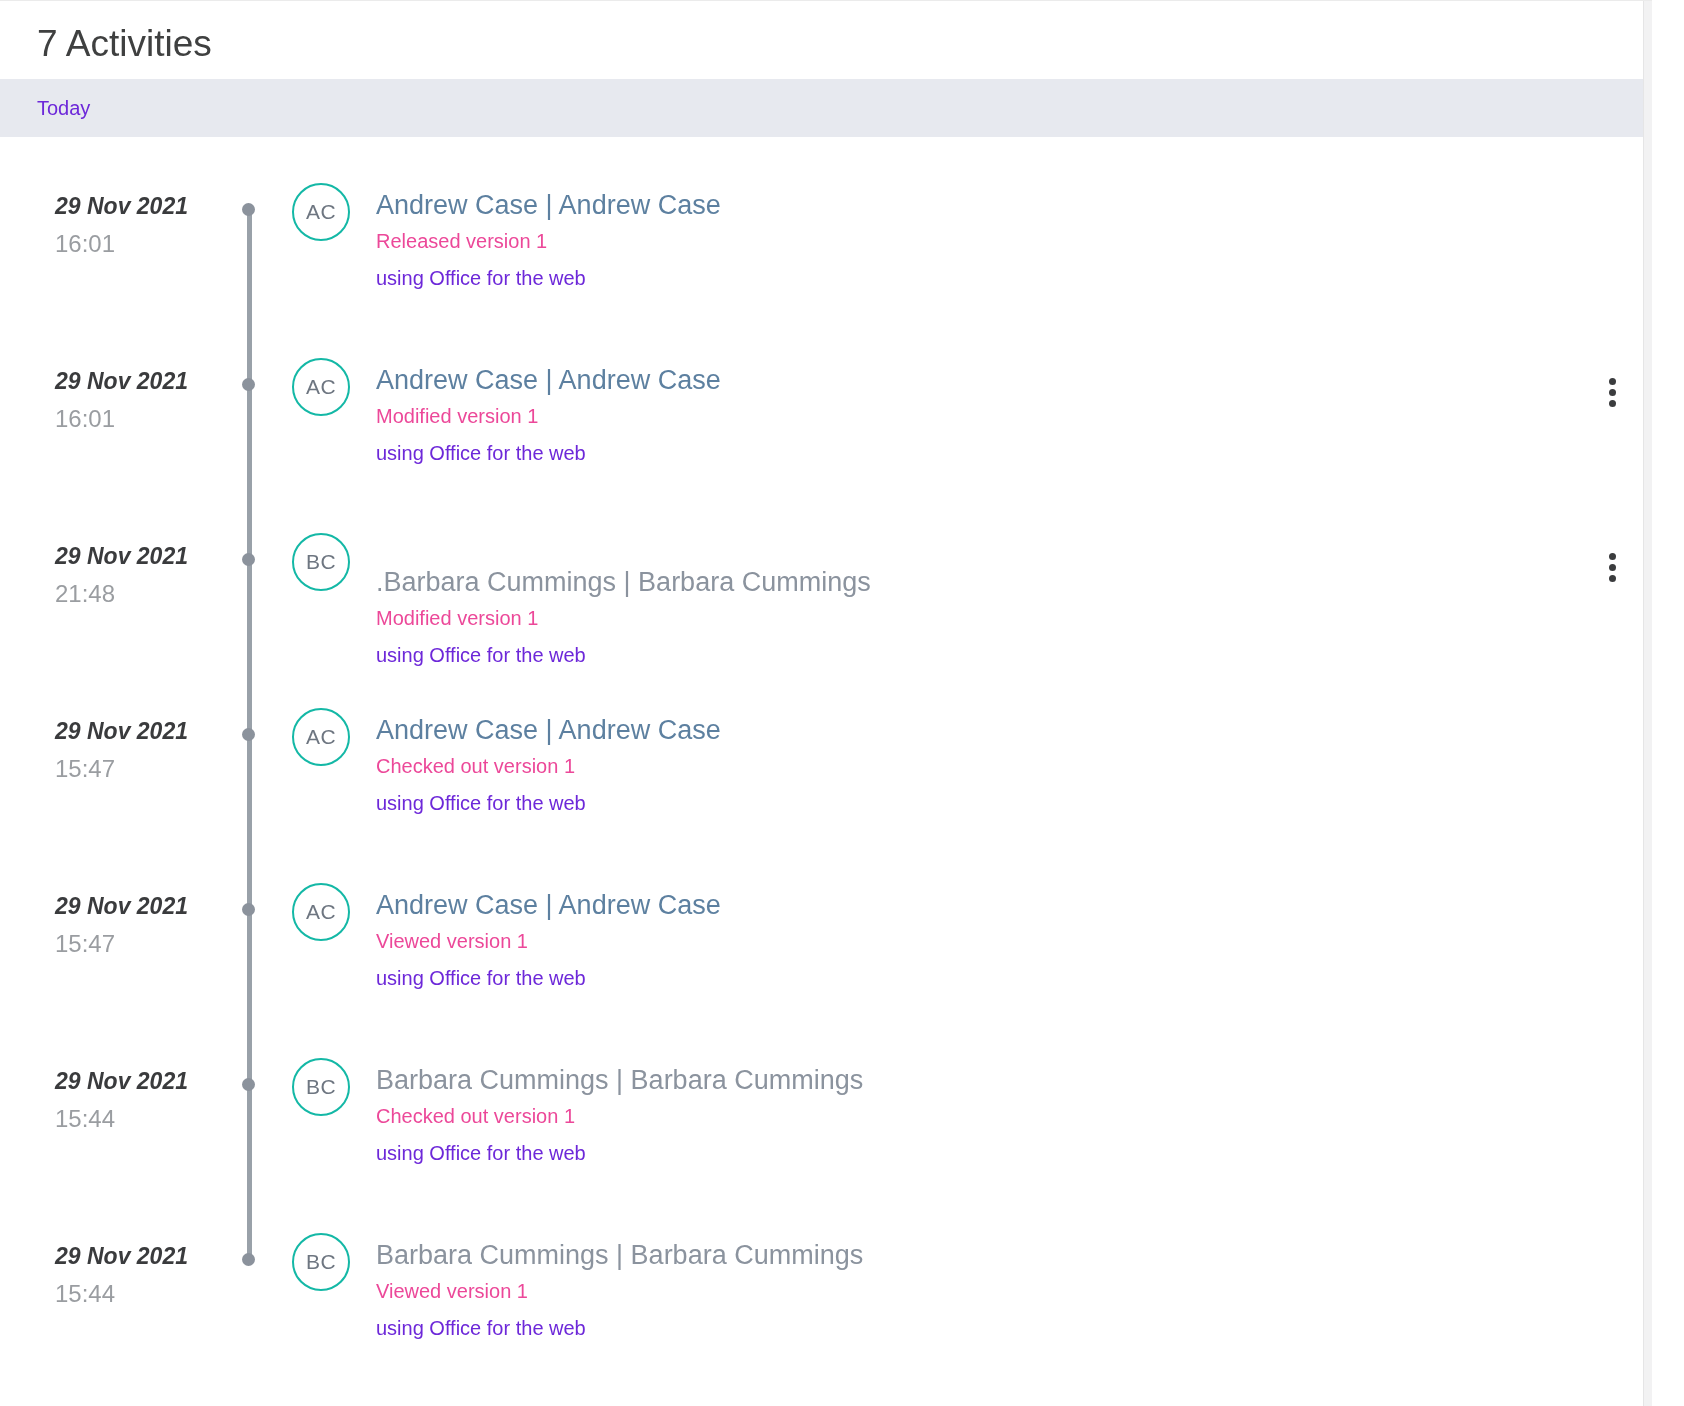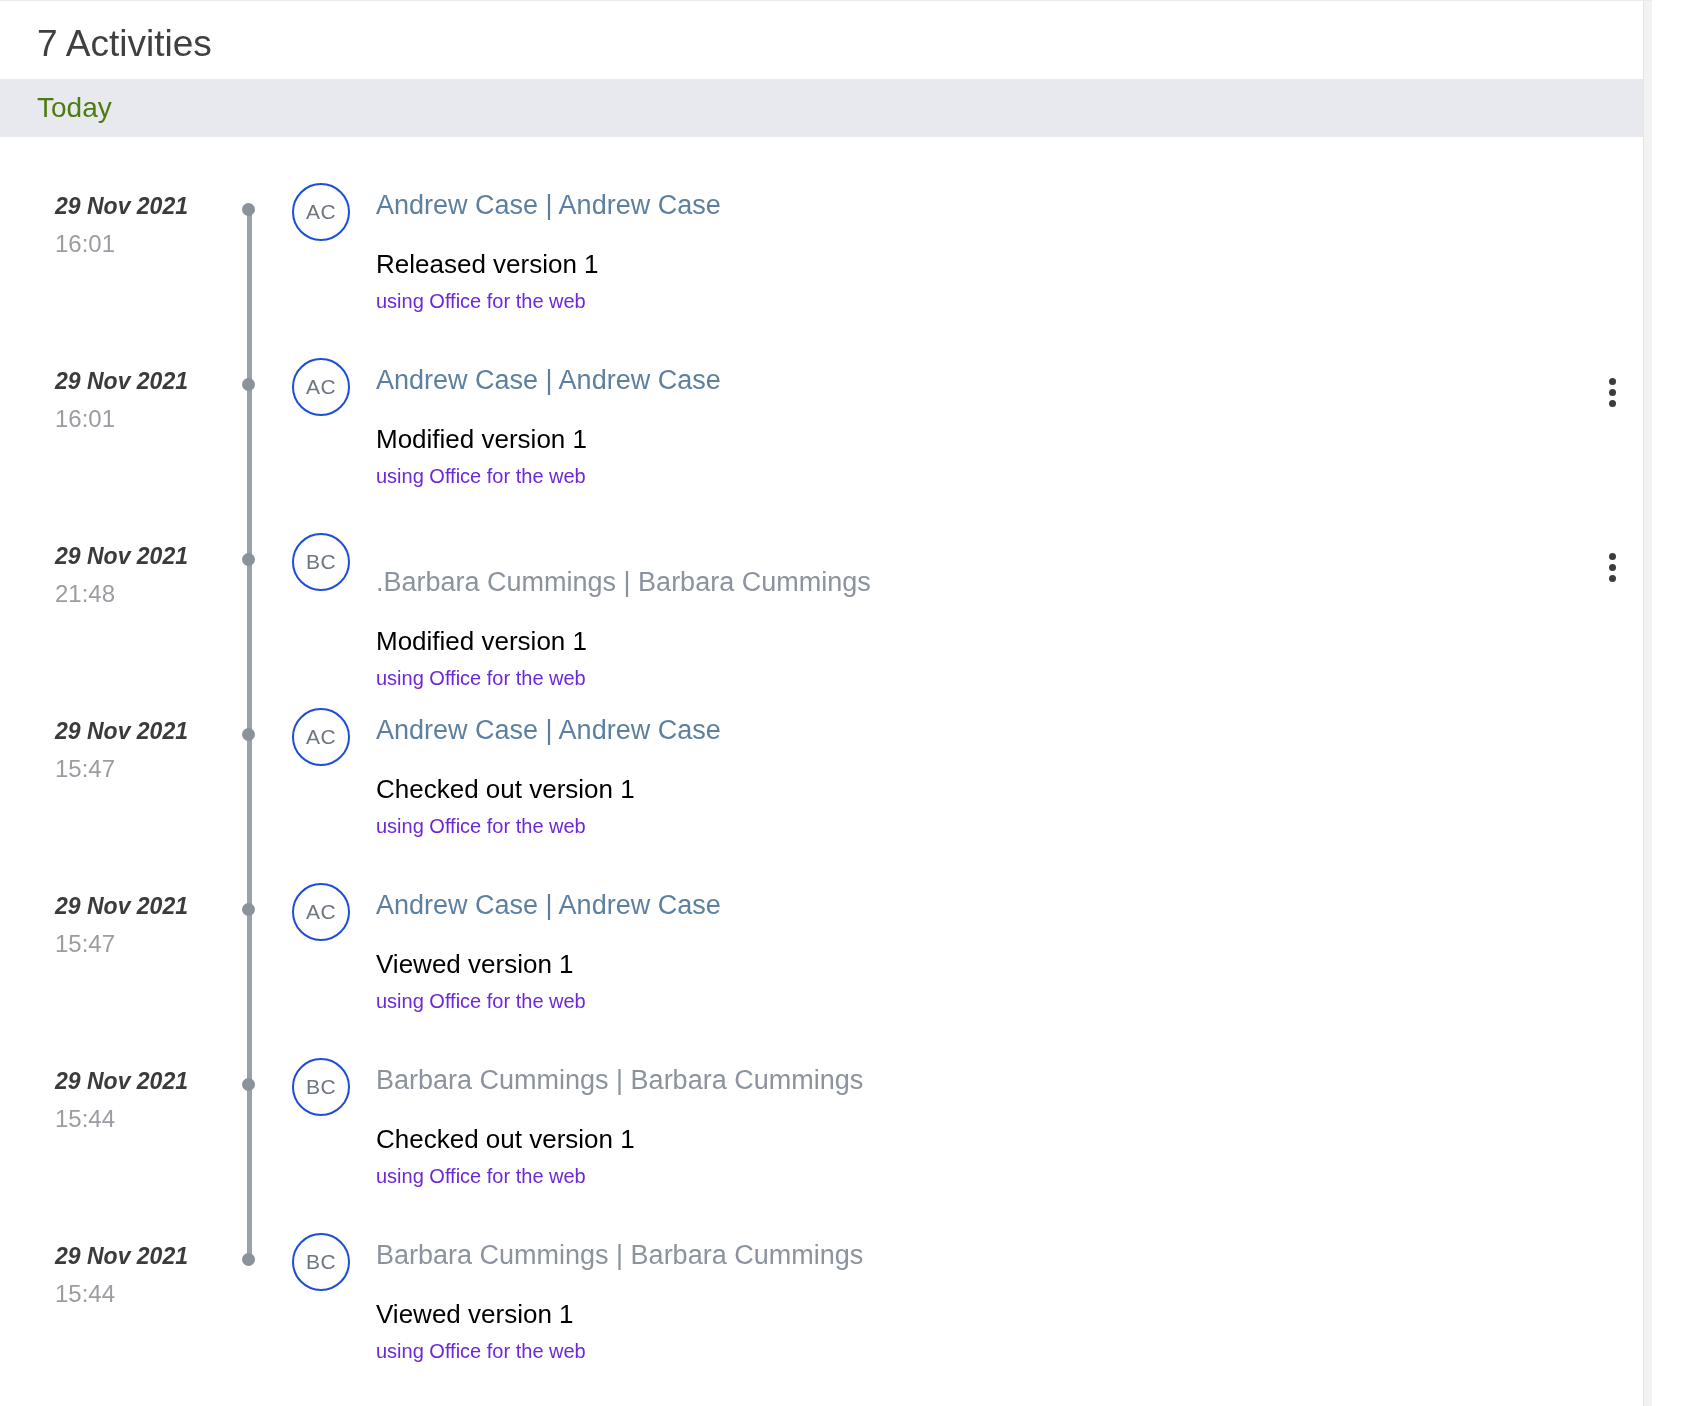--- a/index.html
+++ b/index.html
@@ -30,22 +30,22 @@
     left: 0;
     top: 78px;
     right: 9px;
     height: 58px;
     background: #e7e9ef;
     display: flex;
     align-items: center;
   }
   .today-bar span {
     margin-left: 37px;
-    font-size: 28px;
-    color: #4d7c0f;
+    font-size: 20px;
+    color: #6d28d9;
   }
   .timeline-line {
     position: absolute;
     left: 247px;
     top: 209px;
     width: 5px;
     height: 1050px;
     background: #99a1a9;
   }
   .entries {
@@ -84,21 +84,21 @@
     height: 13px;
     border-radius: 50%;
     background: #8b929c;
   }
   .entry .avatar {
     position: absolute;
     left: 292px;
     top: 4px;
     width: 54px;
     height: 54px;
-    border: 2px solid #1d4ed8;
+    border: 2px solid #14b8a6;
     border-radius: 50%;
     background: #ffffff;
     display: flex;
     align-items: center;
     justify-content: center;
   }
   .entry .avatar .initials {
     font-size: 21px;
     color: #6e7681;
     letter-spacing: 0.5px;
@@ -108,24 +108,24 @@
     left: 376px;
     top: 8px;
   }
   .entry .name {
     font-size: 27px;
     line-height: 36px;
     color: #5d80a0;
     cursor: pointer;
   }
   .entry .action {
-    font-size: 26px;
+    font-size: 20px;
     line-height: 37px;
-    margin-top: 23px;
-    color: #000000;
+    margin-top: 0;
+    color: #ec4899;
   }
   .entry .via {
     font-size: 20px;
     line-height: 37px;
     color: #6d28d9;
   }
   .entry .kebab {
     position: absolute;
     left: 1598px;
     top: 16px;

